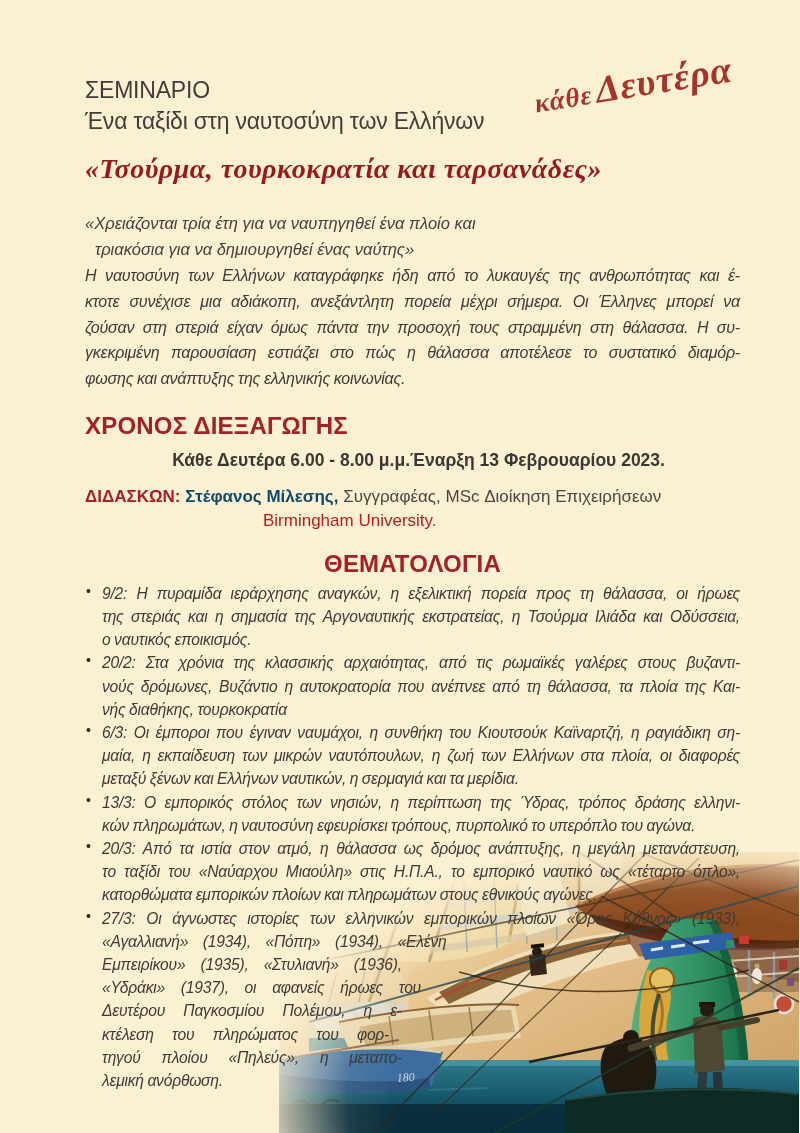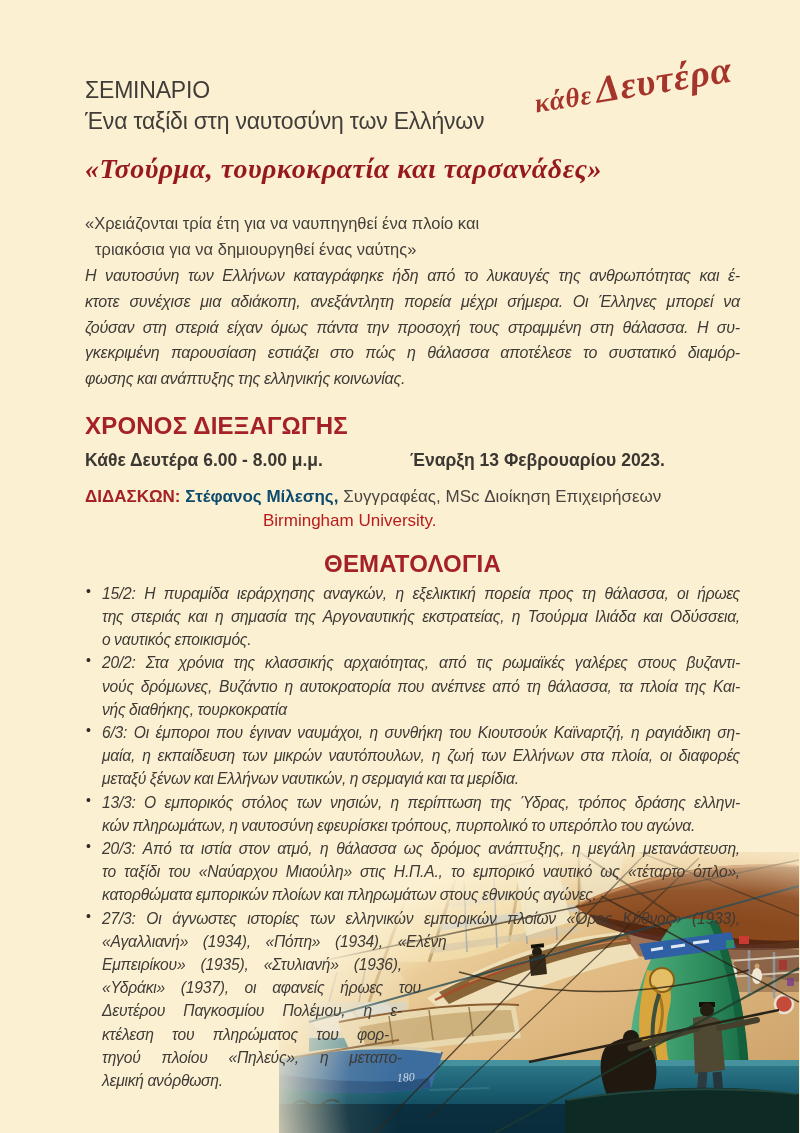--- a/index.html
+++ b/index.html
@@ -16,35 +16,35 @@
     position:absolute;z-index:3;left:508px;top:62px;width:250px;text-align:center;
     transform:rotate(-9deg);color:#a5342b;
     font-family:"Liberation Serif", serif;font-style:italic;font-weight:bold;
   }
   .hn-small{font-size:27px;letter-spacing:1px;}
   .hn-large{font-size:38px;letter-spacing:1px;}
   .title{
     font-family:"Liberation Serif", serif;font-style:italic;font-weight:bold;
     font-size:28px;line-height:34px;color:#96191d;margin:16px 0 0 0;letter-spacing:0.5px;
   }
-  .quote{margin-top:25px;font-size:16.5px;color:#44403b;}
+  .quote{margin-top:25px;font-style:italic;font-size:16.5px;color:#44403b;}
   .qline{white-space:nowrap;line-height:25.6px;}
   .qline:nth-child(2){padding-left:10px;}
   .jlines .line{
     white-space:nowrap;text-align:justify;text-align-last:justify;
     font-size:15.6px;line-height:23.2px;letter-spacing:-0.2px;word-spacing:-0.5px;color:#3e3a36;font-style:italic;
   }
   .jlines .line:last-child{text-align-last:left;}
   .para{margin-top:1px;}
   .para .line{font-size:16px;line-height:25.7px;}
   .sec{
     font-size:24px;font-weight:bold;color:#a32127;margin:20px 0 0 0;letter-spacing:0.2px;
   }
   .sec.topics-head{margin-top:17px;text-align:center;}
-  .sched{margin-top:10px;font-size:17.5px;font-weight:bold;color:#3b3732;display:flex;}
+  .sched{margin-top:10px;font-size:17.5px;font-weight:bold;color:#3b3732;display:flex;text-align:right;}
   .sched .time{width:325px;flex:0 0 auto;}
   .instr{margin-top:14px;font-size:17px;line-height:24px;}
   .ilabel{color:#a32127;font-weight:bold;}
   .iname{color:#0c4a6e;font-weight:bold;text-align:right;}
   .icred{color:#4a4540;}
   .iuni{color:#b91c1c;margin-left:178px;width:330px;text-align:left;}
   ul.topics{list-style:none;margin:4px 0 0 0;padding:0;}
   .topic{position:relative;padding-left:17px;margin:0;}
   .topic .dot{position:absolute;left:1px;top:1px;font-size:14px;color:#2e2a26;}
   .wrap6 .line:nth-child(2){width:54%;}
@@ -215,21 +215,21 @@
     <span class="iname">Στέφανος Μίλεσης,</span>
     <span class="icred">Συγγραφέας, MSc Διοίκηση Επιχειρήσεων</span>
     <div class="iuni">Birmingham University.</div>
   </div>
 
   <h2 class="sec topics-head">ΘΕΜΑΤΟΛΟΓΙΑ</h2>
   <ul class="topics">
     <li class="topic">
       <span class="dot">•</span>
       <div class="jlines">
-          <div class="line">15/2: Η πυραμίδα ιεράρχησης αναγκών, η εξελικτική πορεία προς τη θάλασσα, οι ήρωες</div>
+          <div class="line">9/2: Η πυραμίδα ιεράρχησης αναγκών, η εξελικτική πορεία προς τη θάλασσα, οι ήρωες</div>
           <div class="line">της στεριάς και η σημασία της Αργοναυτικής εκστρατείας, η Τσούρμα Ιλιάδα και Οδύσσεια,</div>
           <div class="line">ο ναυτικός εποικισμός.</div>
         </div>
     </li>
     <li class="topic">
       <span class="dot">•</span>
       <div class="jlines">
           <div class="line">20/2: Στα χρόνια της κλασσικής αρχαιότητας, από τις ρωμαϊκές γαλέρες στους βυζαντι-</div>
           <div class="line">νούς δρόμωνες, Βυζάντιο η αυτοκρατορία που ανέπνεε από τη θάλασσα, τα πλοία της Και-</div>
           <div class="line">νής διαθήκης, τουρκοκρατία</div>

